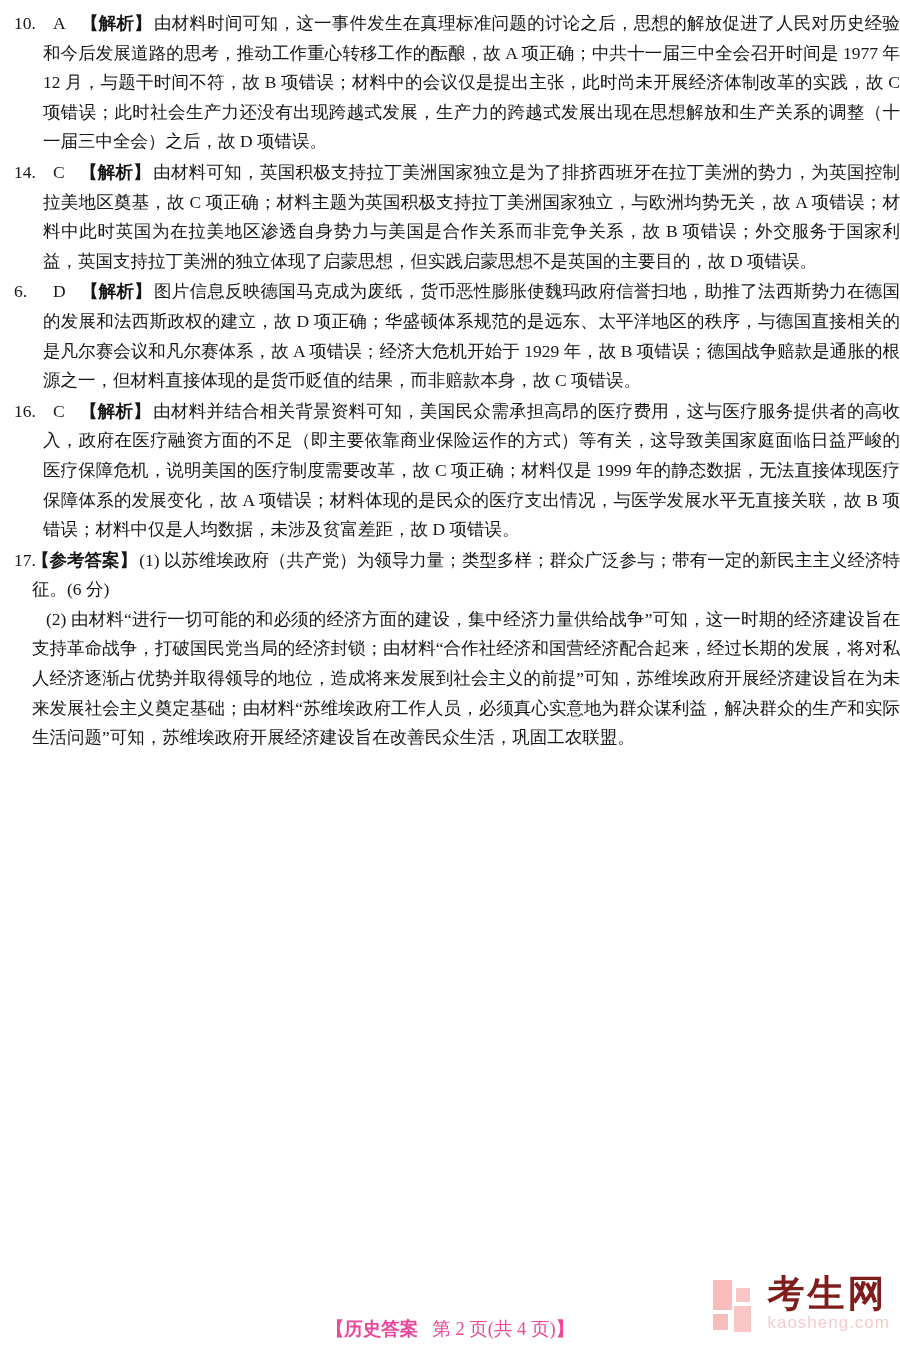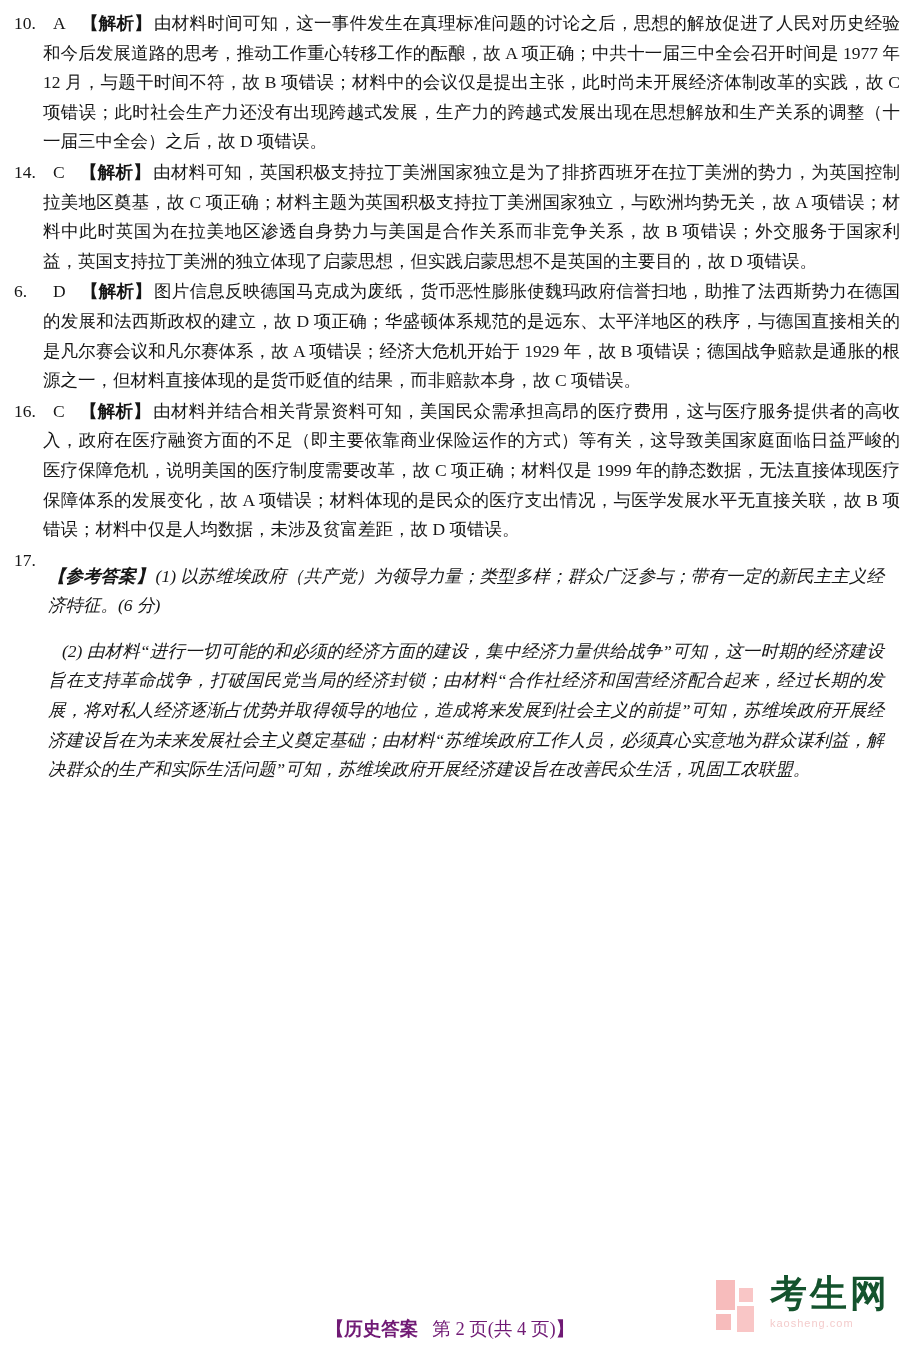--- a/index.html
+++ b/index.html
@@ -43,37 +43,36 @@
   }
   .ans {
     margin-right: 15px;
   }
   .label {
     font-weight: 700;
     font-family: "Liberation Sans", "DejaVu Sans", sans-serif;
     margin-right: 2px;
   }
   .item17 p {
-    margin: 16px;
+    margin: 0;
     text-align: justify;
-    font-style: italic;
   }
   .item17 p.indent {
     text-indent: 14px;
   }
   .footer {
     position: absolute;
     z-index: 2;
     left: 0;
     right: 0;
     bottom: 12px;
     text-align: center;
     font-size: 18.5px;
     line-height: 26px;
-    color: #701a75;
+    color: #ec4899;
   }
   .footer .ft-title {
     font-weight: 700;
     font-family: "Liberation Sans", "DejaVu Sans", sans-serif;
   }
   .footer .ft-bracket {
     font-weight: 700;
   }
   .footer .ft-page {
     margin-left: 14px;
@@ -93,25 +92,25 @@
   .wm-text {
     display: flex;
     flex-direction: column;
   }
   .wm-brand {
     font-family: "Liberation Sans", "DejaVu Sans", sans-serif;
     font-weight: 700;
     font-size: 37px;
     line-height: 40px;
     letter-spacing: 3px;
-    color: #14532d;
+    color: #7f1d1d;
   }
   .wm-domain {
     font-family: "Liberation Sans", "DejaVu Sans", sans-serif;
-    font-size: 11px;
+    font-size: 17px;
     line-height: 18px;
     letter-spacing: 1px;
     color: #f4cccc;
   }
 </style>
 </head>
 <body>
 
 <div class="page">
 

